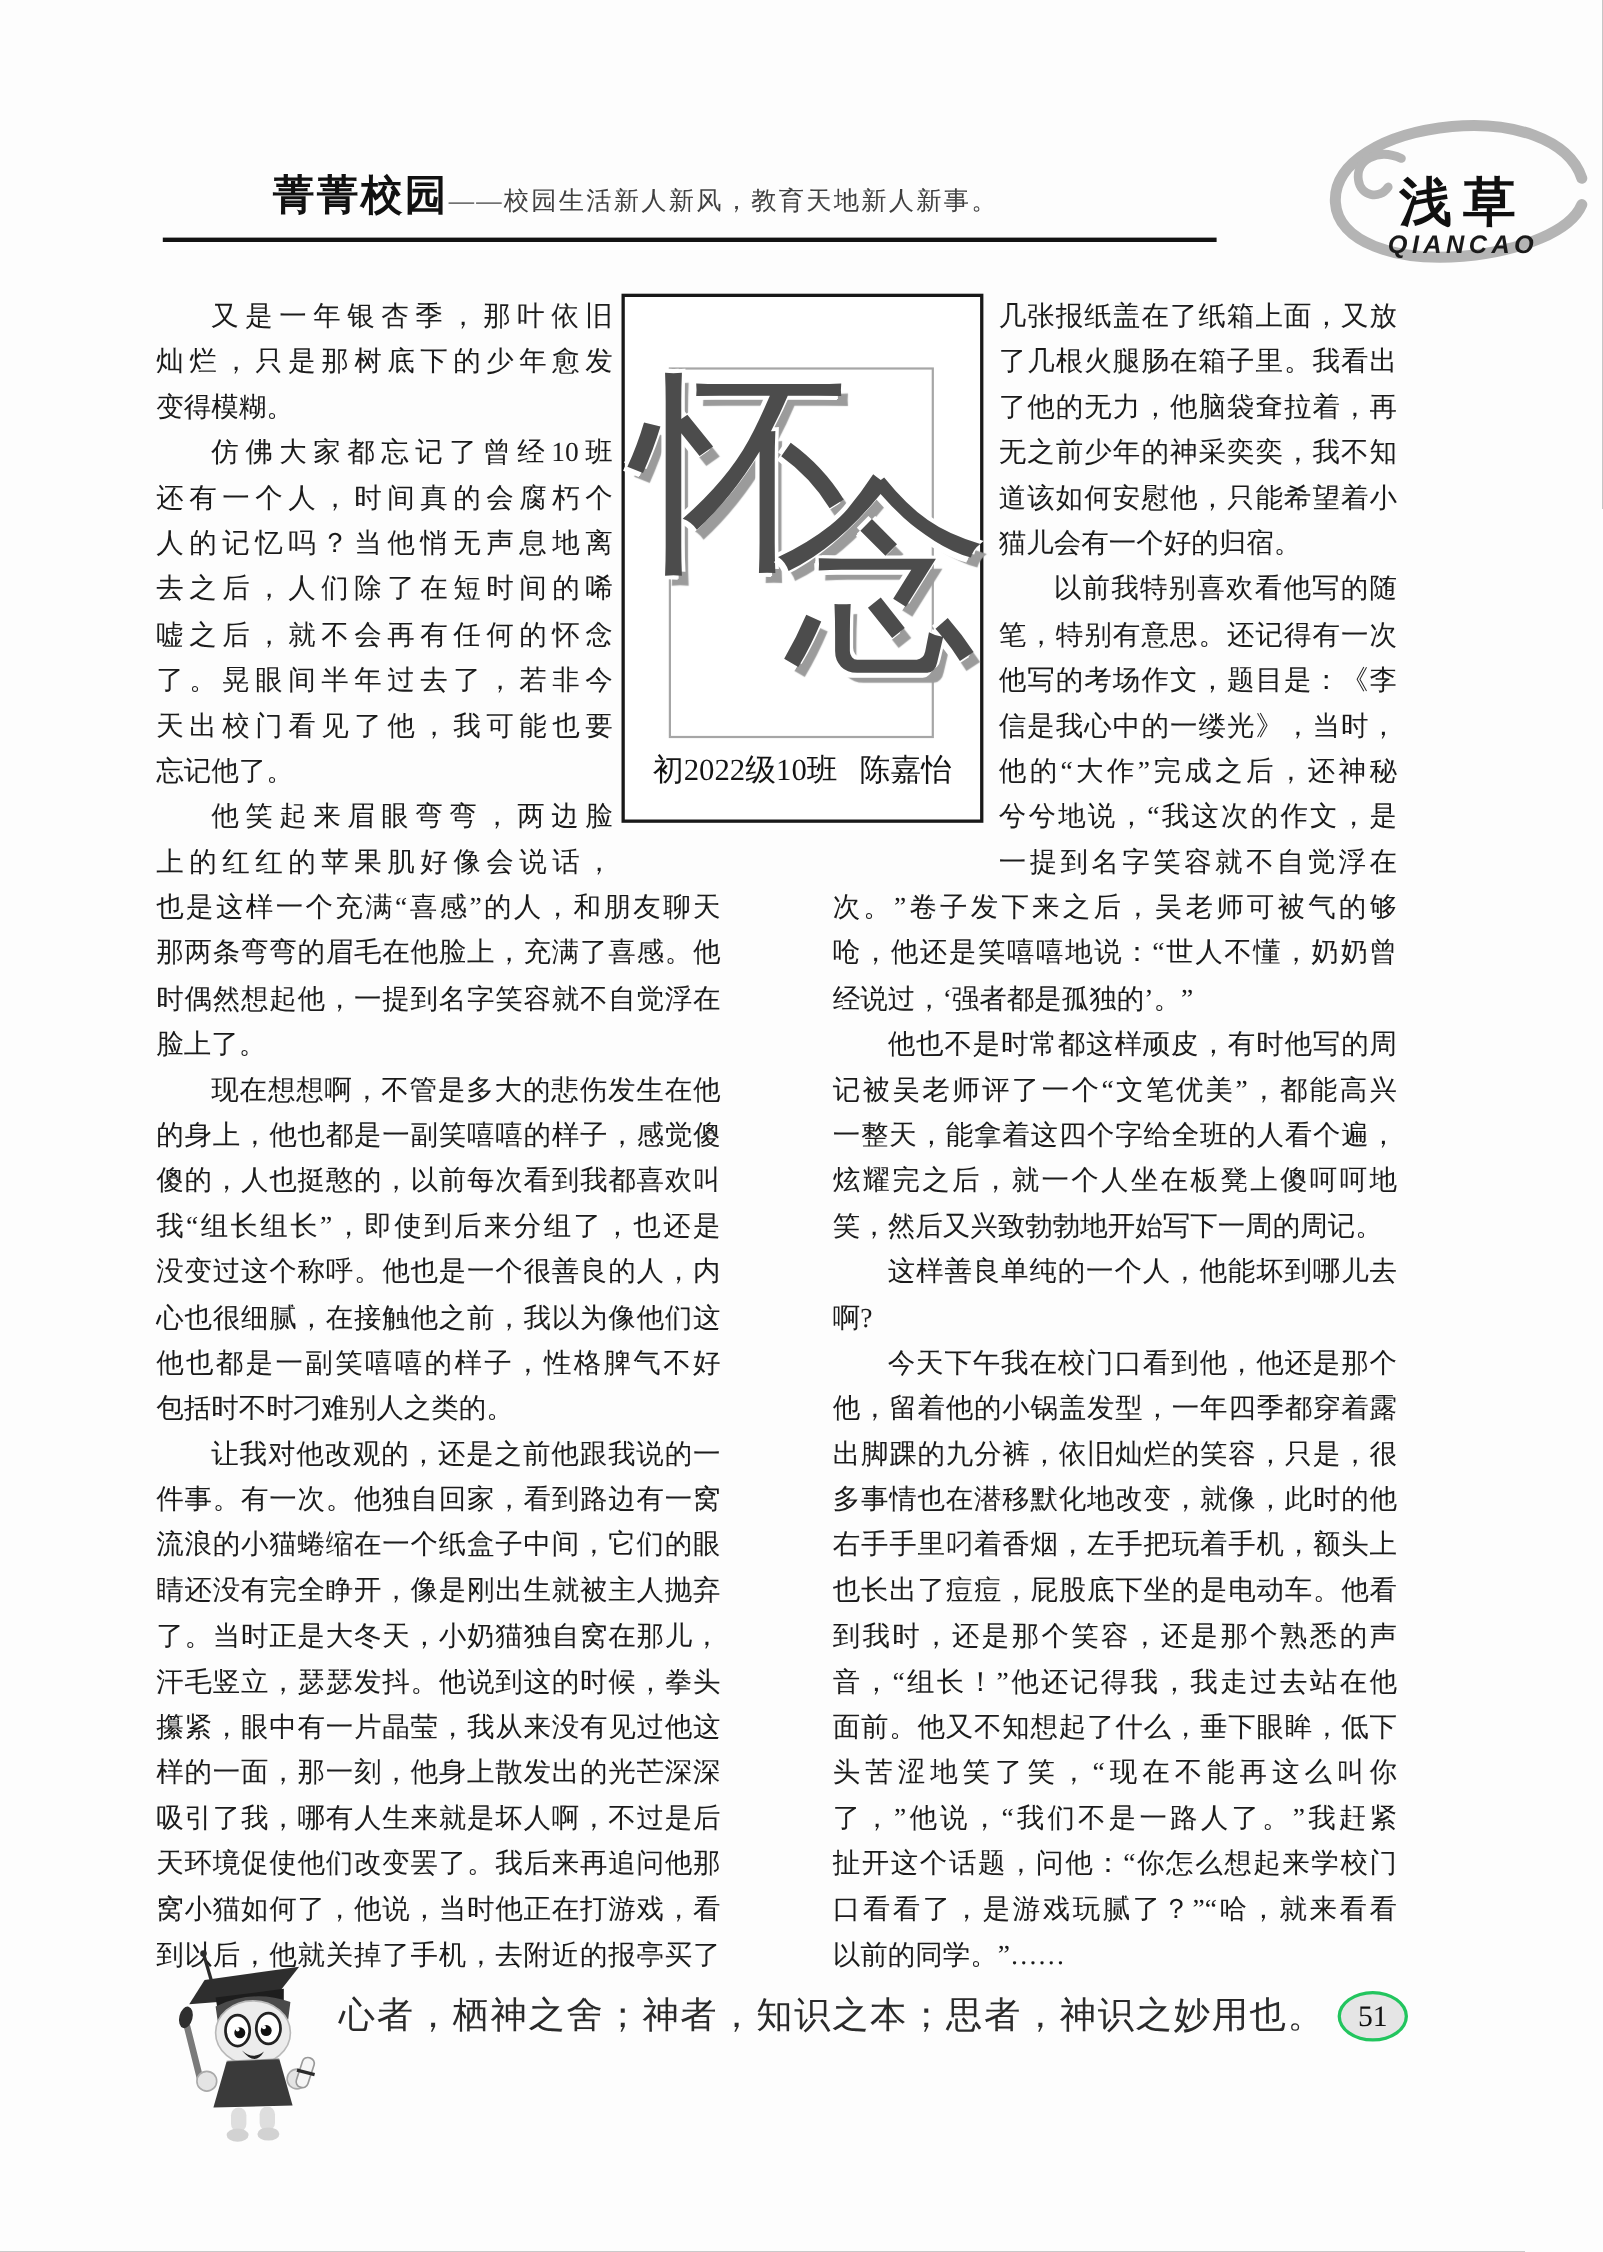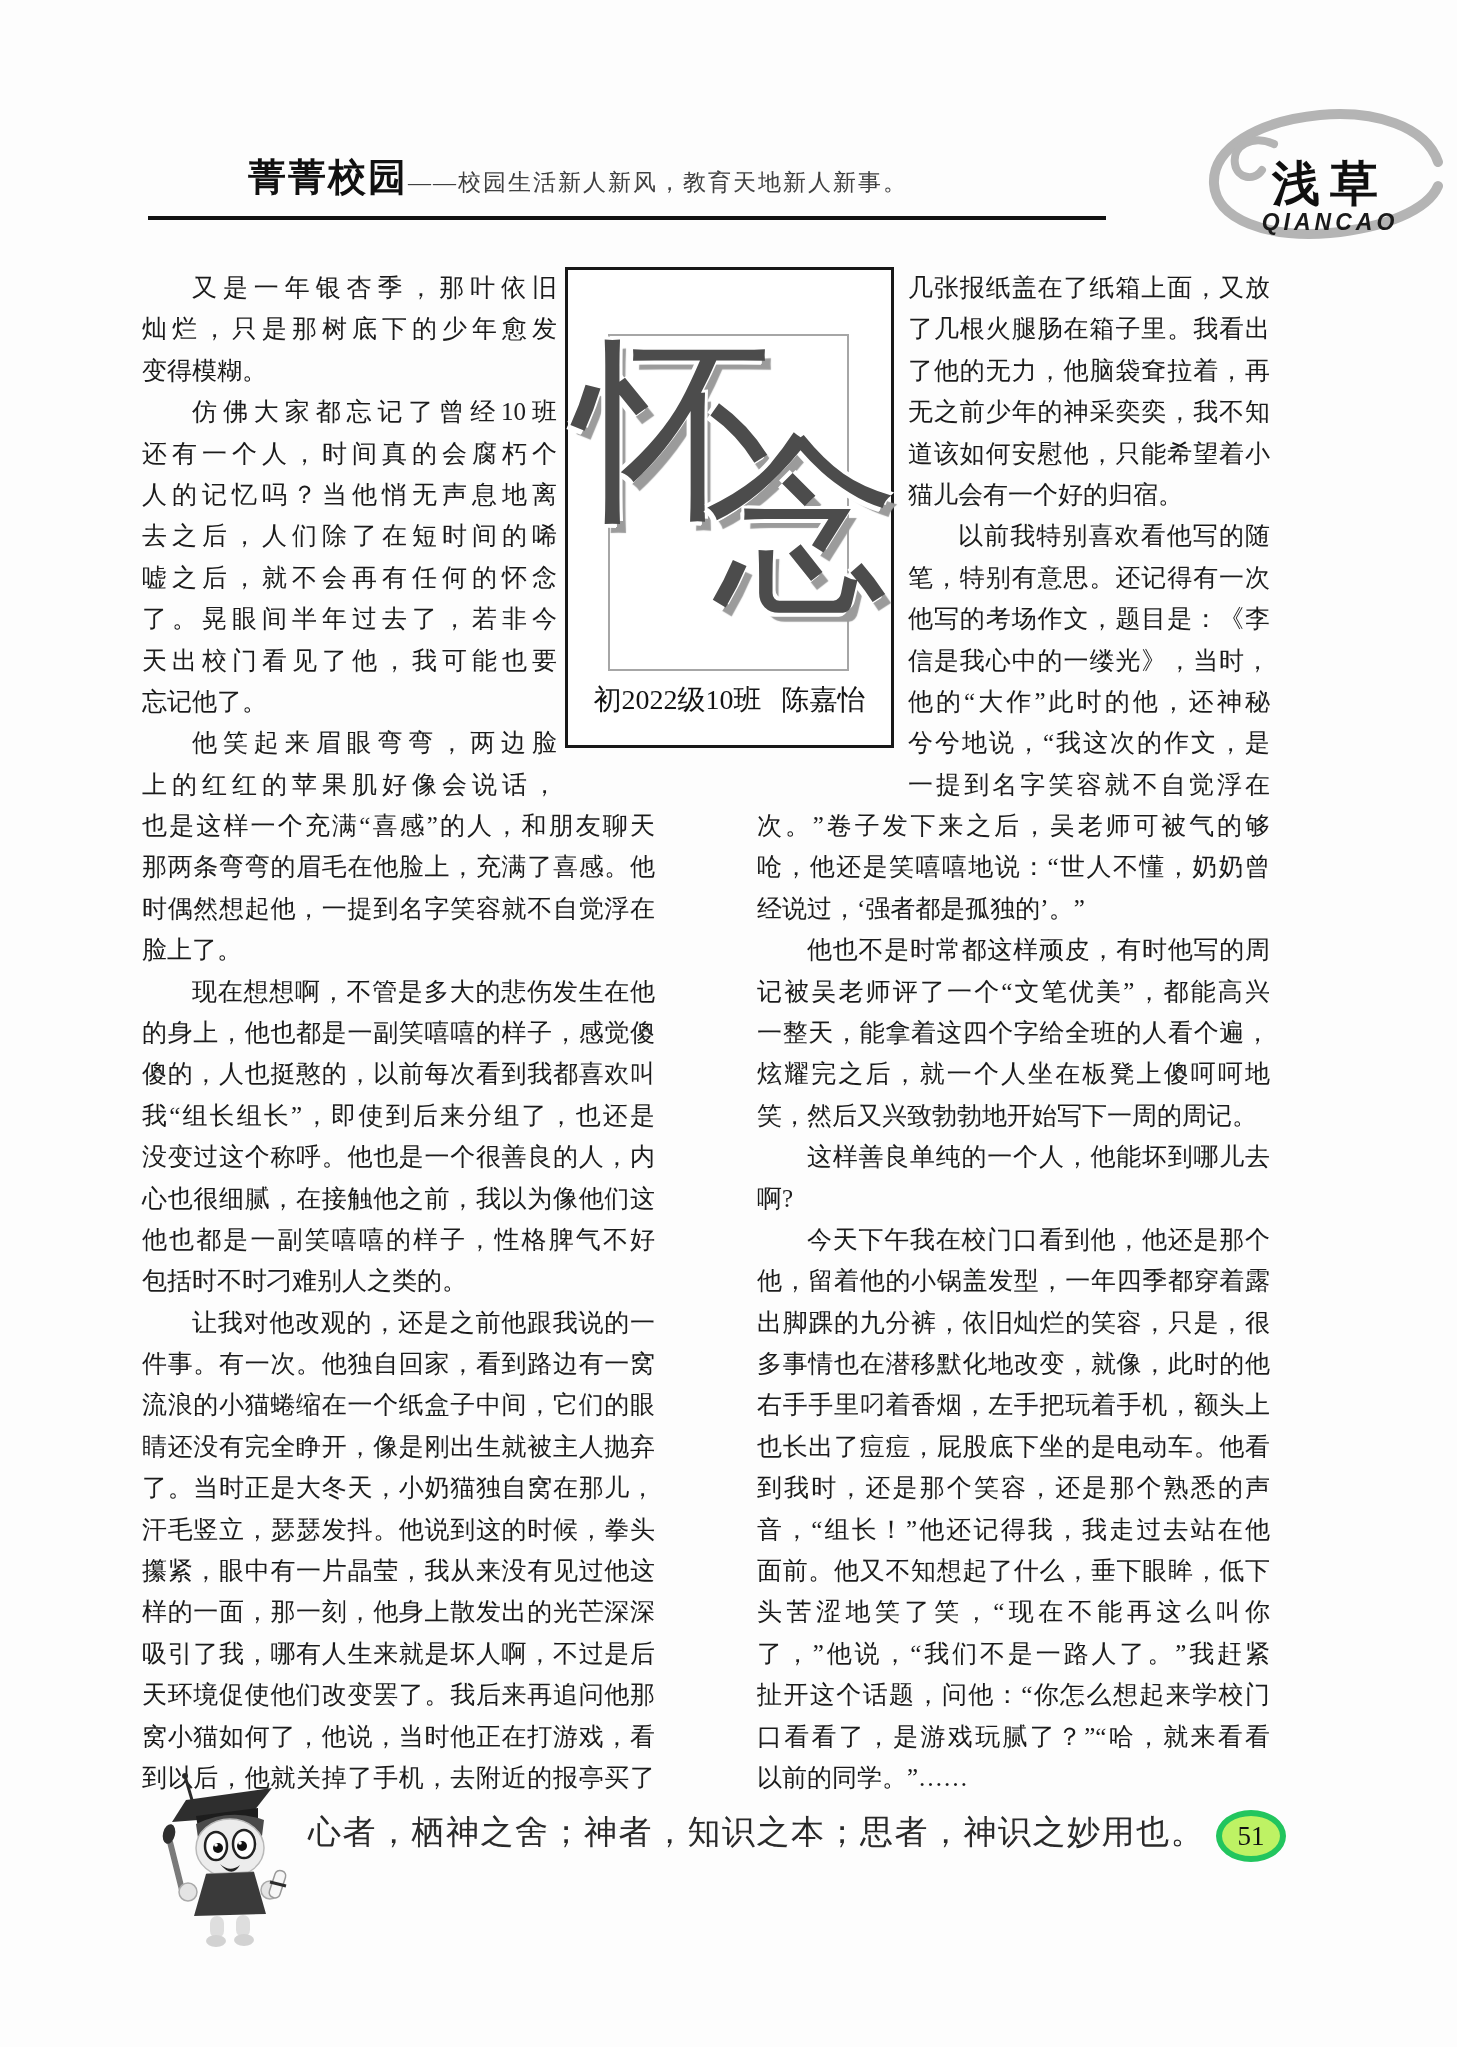--- a/index.html
+++ b/index.html
@@ -36,22 +36,22 @@
     height:41.4px;line-height:41.4px;font-size:25px;color:#1b1b1b;
     text-align:justify;text-align-last:justify;overflow:visible;
   }
   .tline.ind{padding-left:50px;}
   .tline.end{text-align-last:left;}
   
   #mascot{position:absolute;left:158px;top:1770px;width:142px;height:180px;}
   #motto{position:absolute;left:308px;top:1810px;font-size:33px;letter-spacing:1.5px;color:#2a2a2a;white-space:nowrap;}
   #page-number{
     position:absolute;left:1216px;top:1810px;width:58px;height:40px;
-    border:6px solid #22c55e;border-radius:50%;display:flex;align-items:center;justify-content:center;
-    font-size:27px;color:#111;background:#bef264;
+    border:3px solid #22c55e;border-radius:50%;display:flex;align-items:center;justify-content:center;
+    font-size:27px;color:#111;background:#e5e5e5;
   }
 </style>
 </head>
 <body>
 
 <div id="page">
 
   <div id="header-block">
     <span id="section-title">菁菁校园</span><span id="tagline">——校园生活新人新风，教育天地新人新事。</span>
   </div>
@@ -93,21 +93,21 @@
       <div class="tline">几张报纸盖在了纸箱上面，又放</div>
       <div class="tline">了几根火腿肠在箱子里。我看出</div>
       <div class="tline">了他的无力，他脑袋耷拉着，再</div>
       <div class="tline">无之前少年的神采奕奕，我不知</div>
       <div class="tline">道该如何安慰他，只能希望着小</div>
       <div class="tline end">猫儿会有一个好的归宿。</div>
       <div class="tline ind">以前我特别喜欢看他写的随</div>
       <div class="tline">笔，特别有意思。还记得有一次</div>
       <div class="tline">他写的考场作文，题目是：《李</div>
       <div class="tline">信是我心中的一缕光》，当时，</div>
-      <div class="tline">他的“大作”此时的他，还神秘</div>
+      <div class="tline">他的“大作”完成之后，还神秘</div>
       <div class="tline">兮兮地说，“我这次的作文，是</div>
       <div class="tline">一提到名字笑容就不自觉浮在</div>
     </div>
   <div class="col" id="left-wide">
       <div class="tline">也是这样一个充满“喜感”的人，和朋友聊天</div>
       <div class="tline">那两条弯弯的眉毛在他脸上，充满了喜感。他</div>
       <div class="tline">时偶然想起他，一提到名字笑容就不自觉浮在</div>
       <div class="tline end">脸上了。</div>
       <div class="tline ind">现在想想啊，不管是多大的悲伤发生在他</div>
       <div class="tline">的身上，他也都是一副笑嘻嘻的样子，感觉傻</div>

